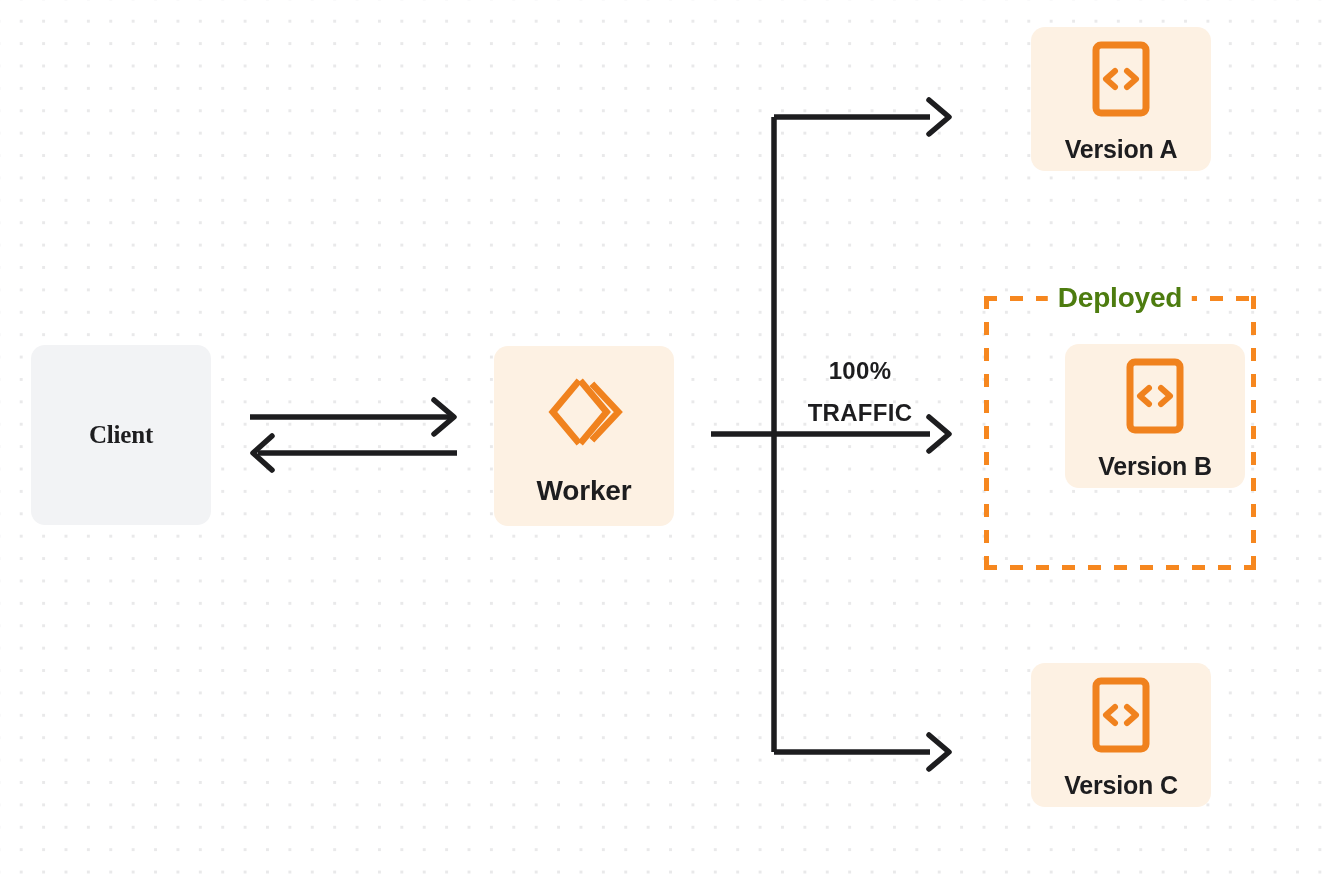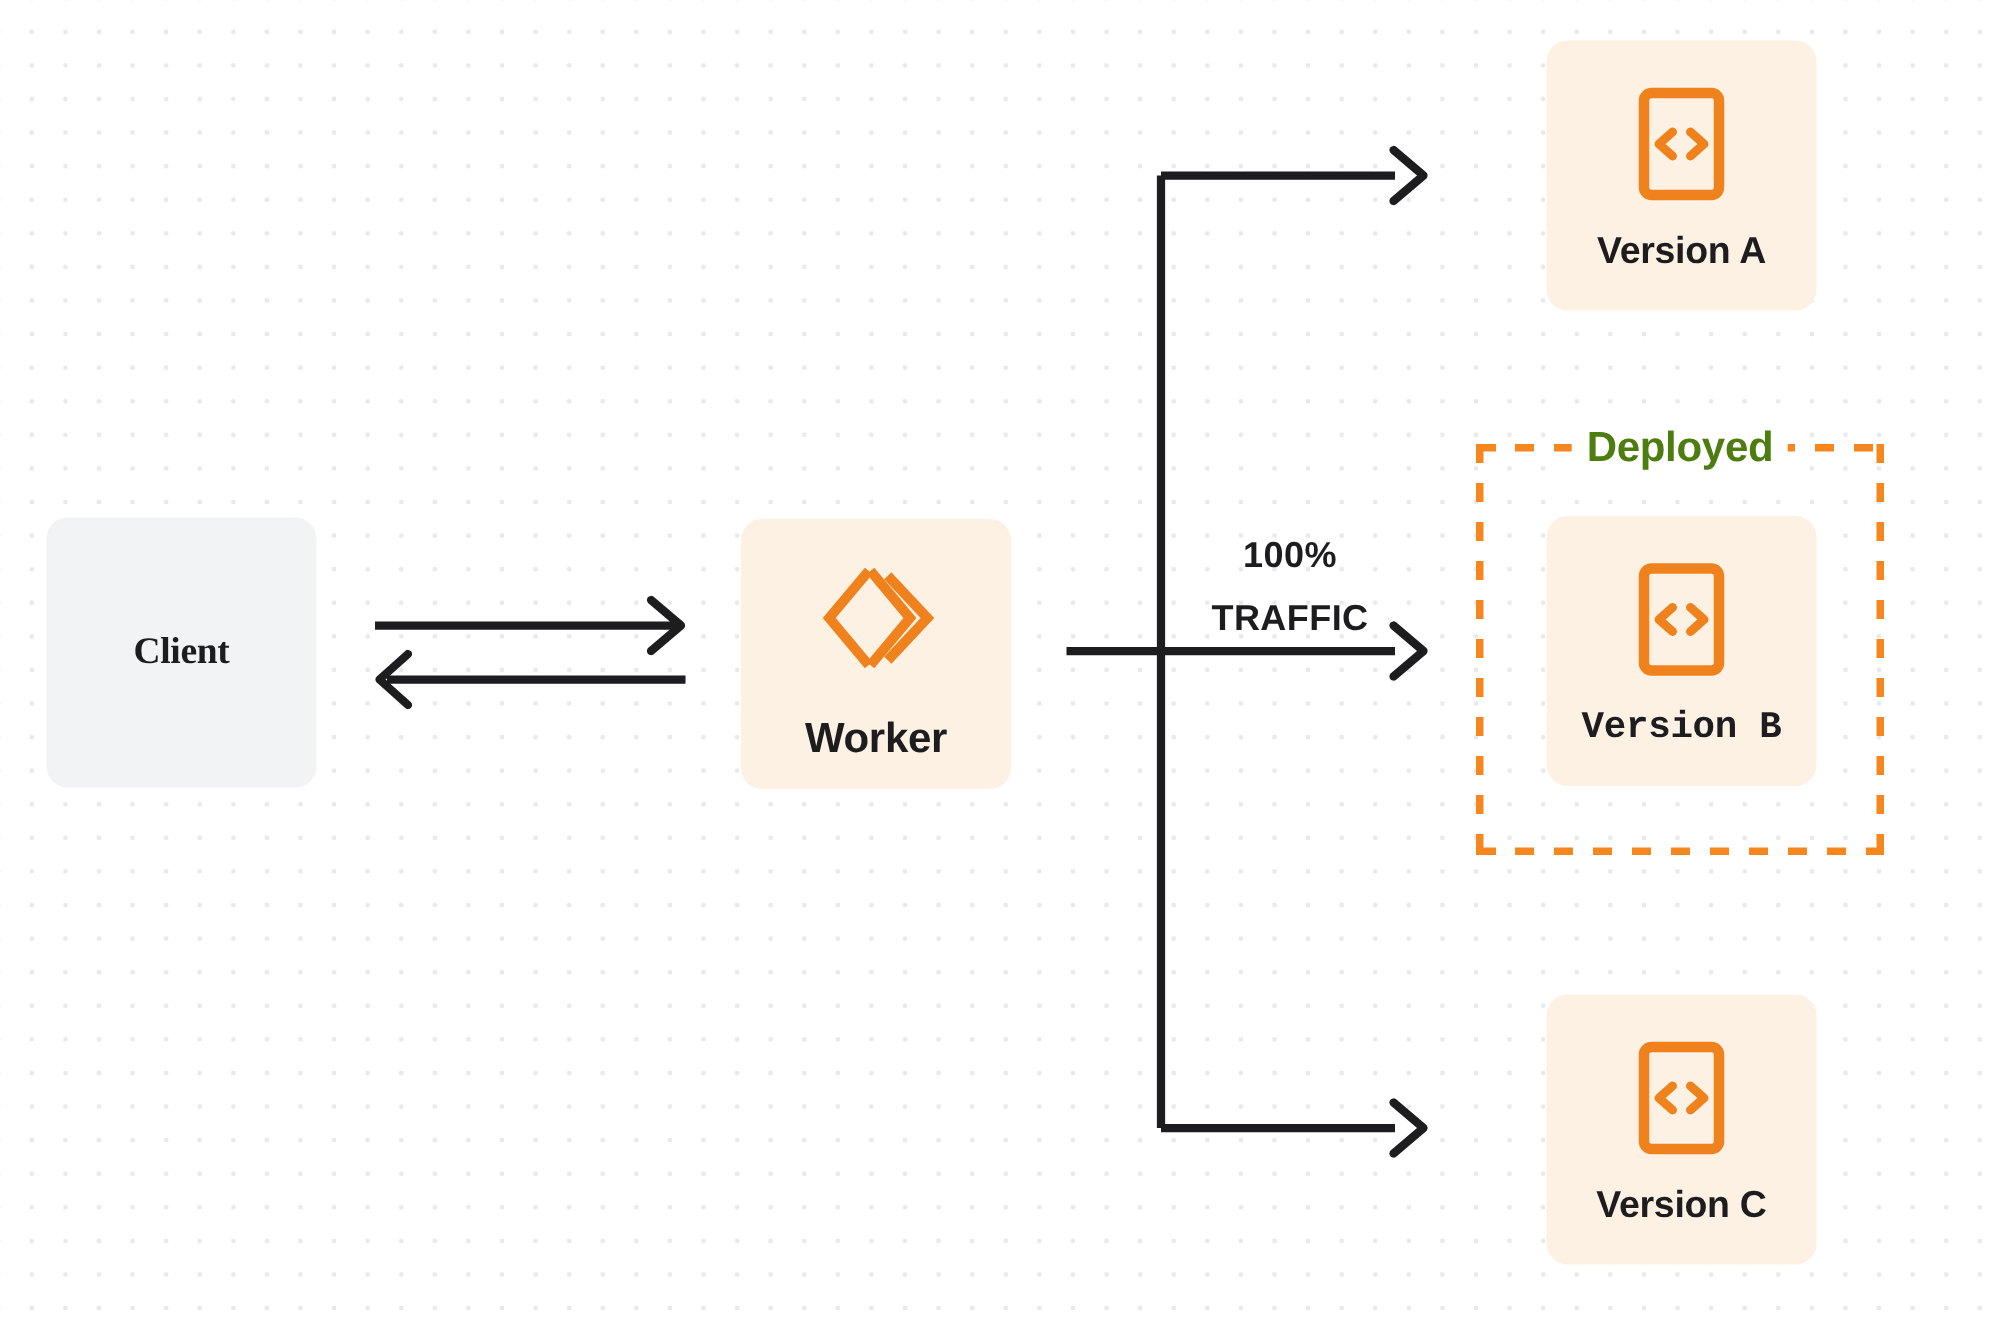--- a/index.html
+++ b/index.html
@@ -50,28 +50,28 @@
     top: 346px;
     width: 180px;
     height: 180px;
     background: #fdf1e3;
     padding-top: 8px;
   }
   #worker-node .node-label { font-size: 28px; margin-top: 20px; }
 
   .version-node {
     width: 180px;
-    height: 180px;
+    height: 144px;
     background: #fdf1e3;
     padding-top: 6px;
   }
   .version-node .node-label { font-size: 25px; margin-top: 14px; }
 
   #version-a-node { left: 1031px; top: 27px; }
-  #version-b-node { left: 1031px; top: 344px; font-family: Liberation Mono, monospace; }
+  #version-b-node { left: 1065px; top: 344px; }
   #version-c-node { left: 1031px; top: 663px; }
 
   
   #deployed-group {
     position: absolute;
     left: 984px;
     top: 296px;
     width: 272px;
     height: 274px;
     box-sizing: border-box;

